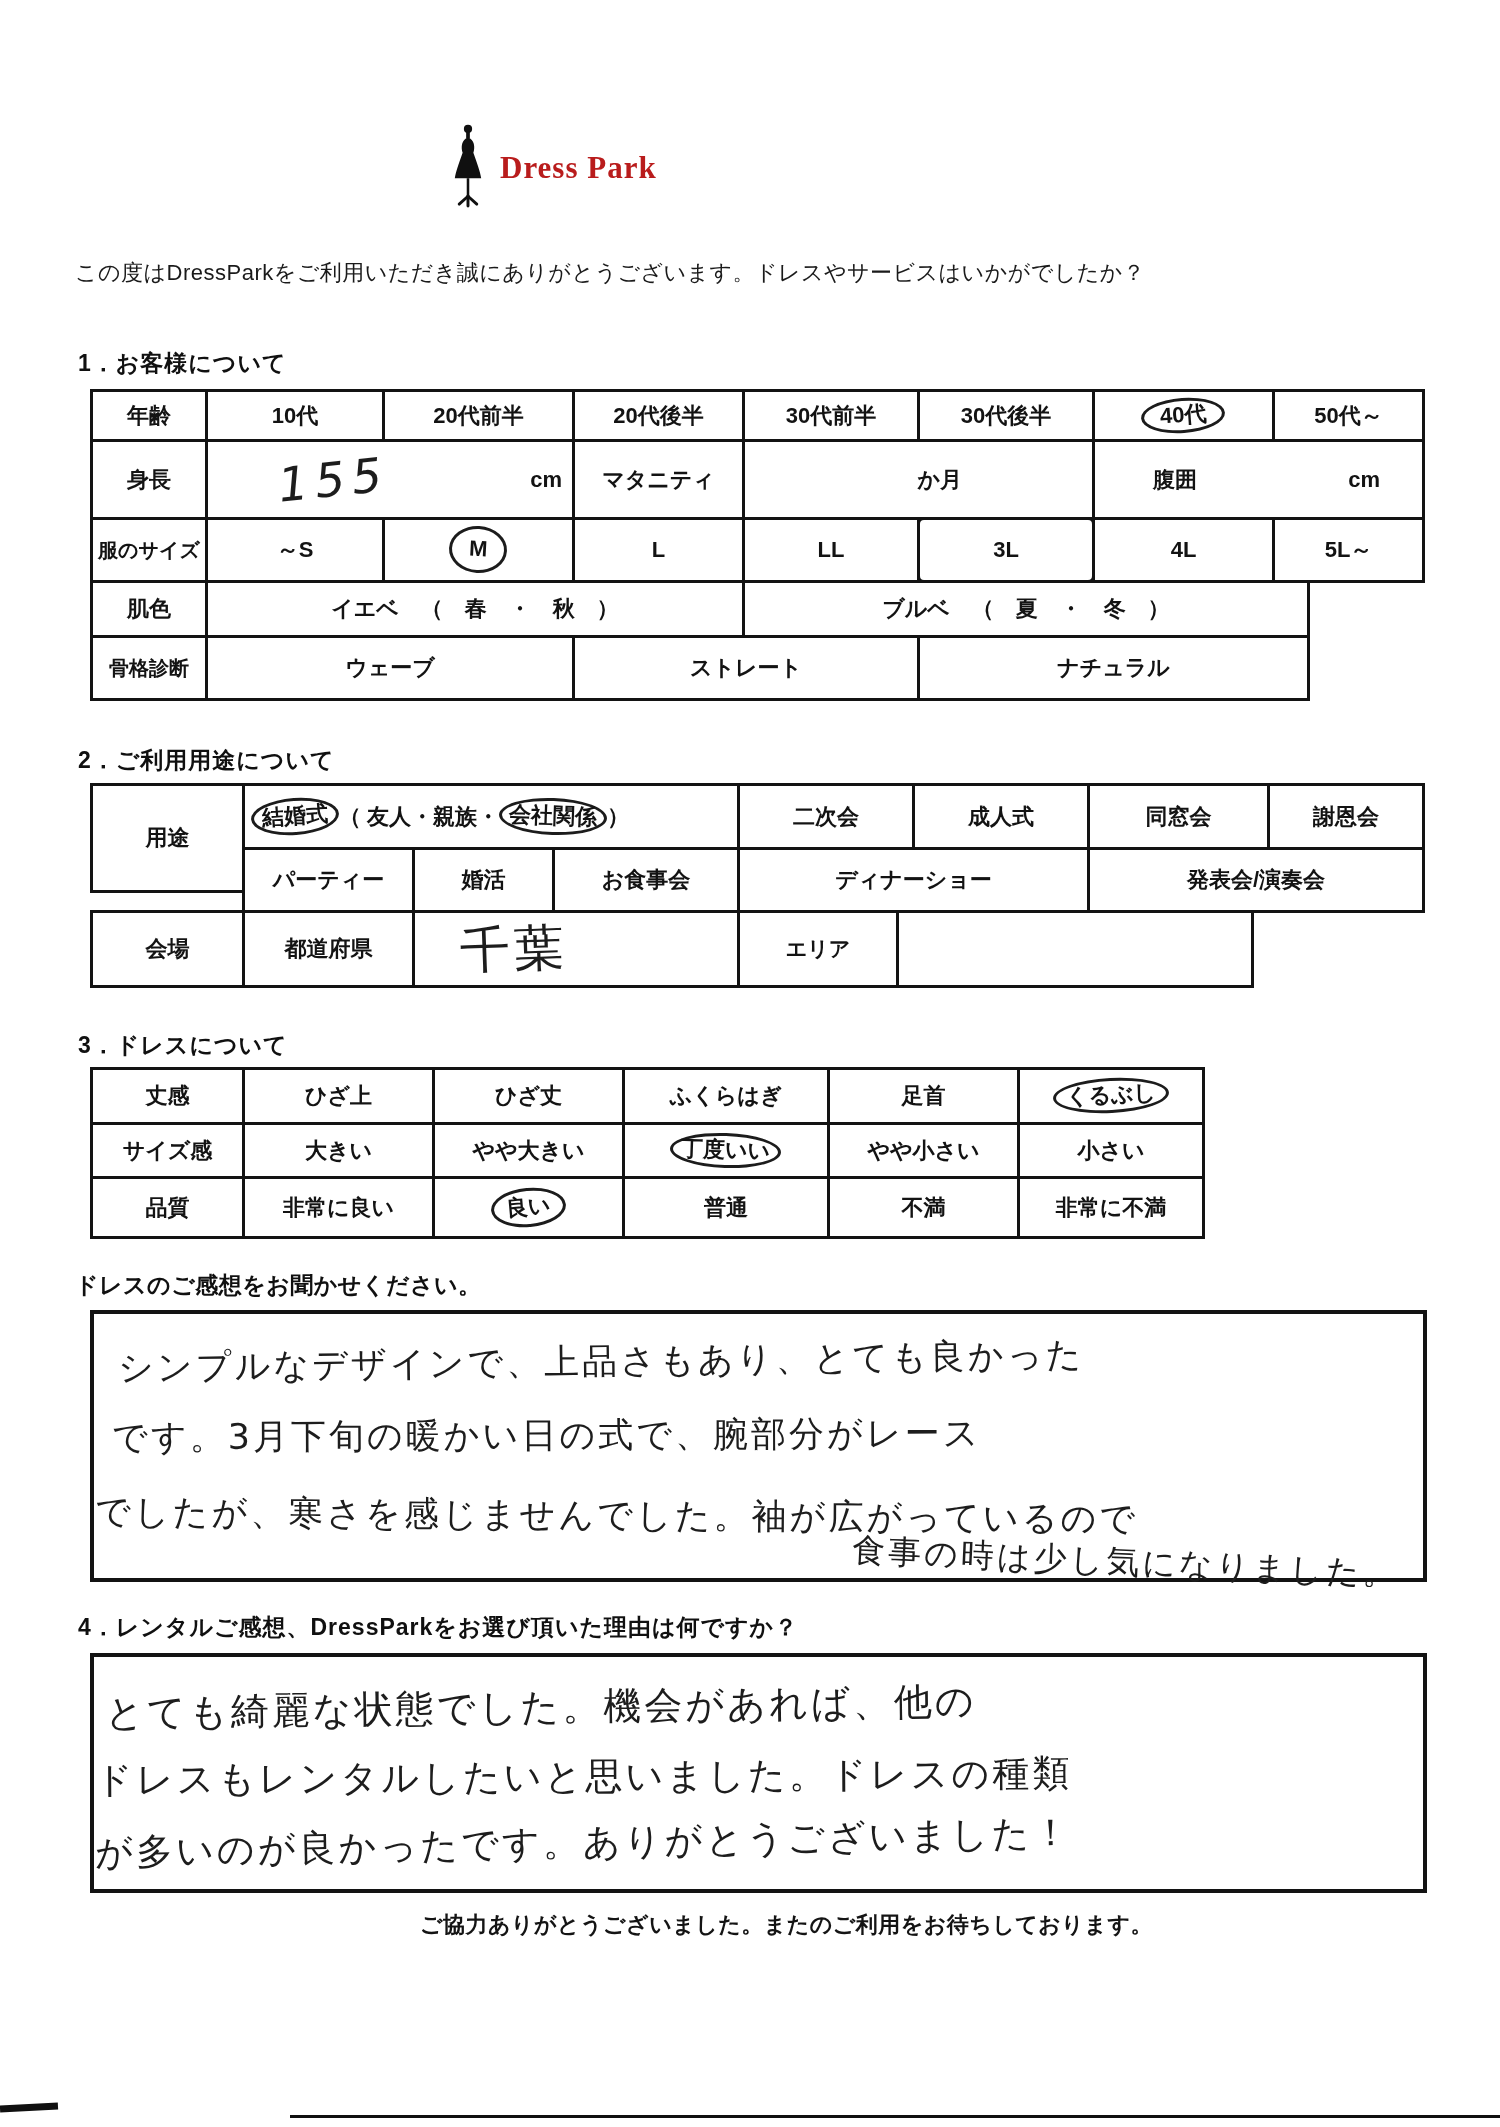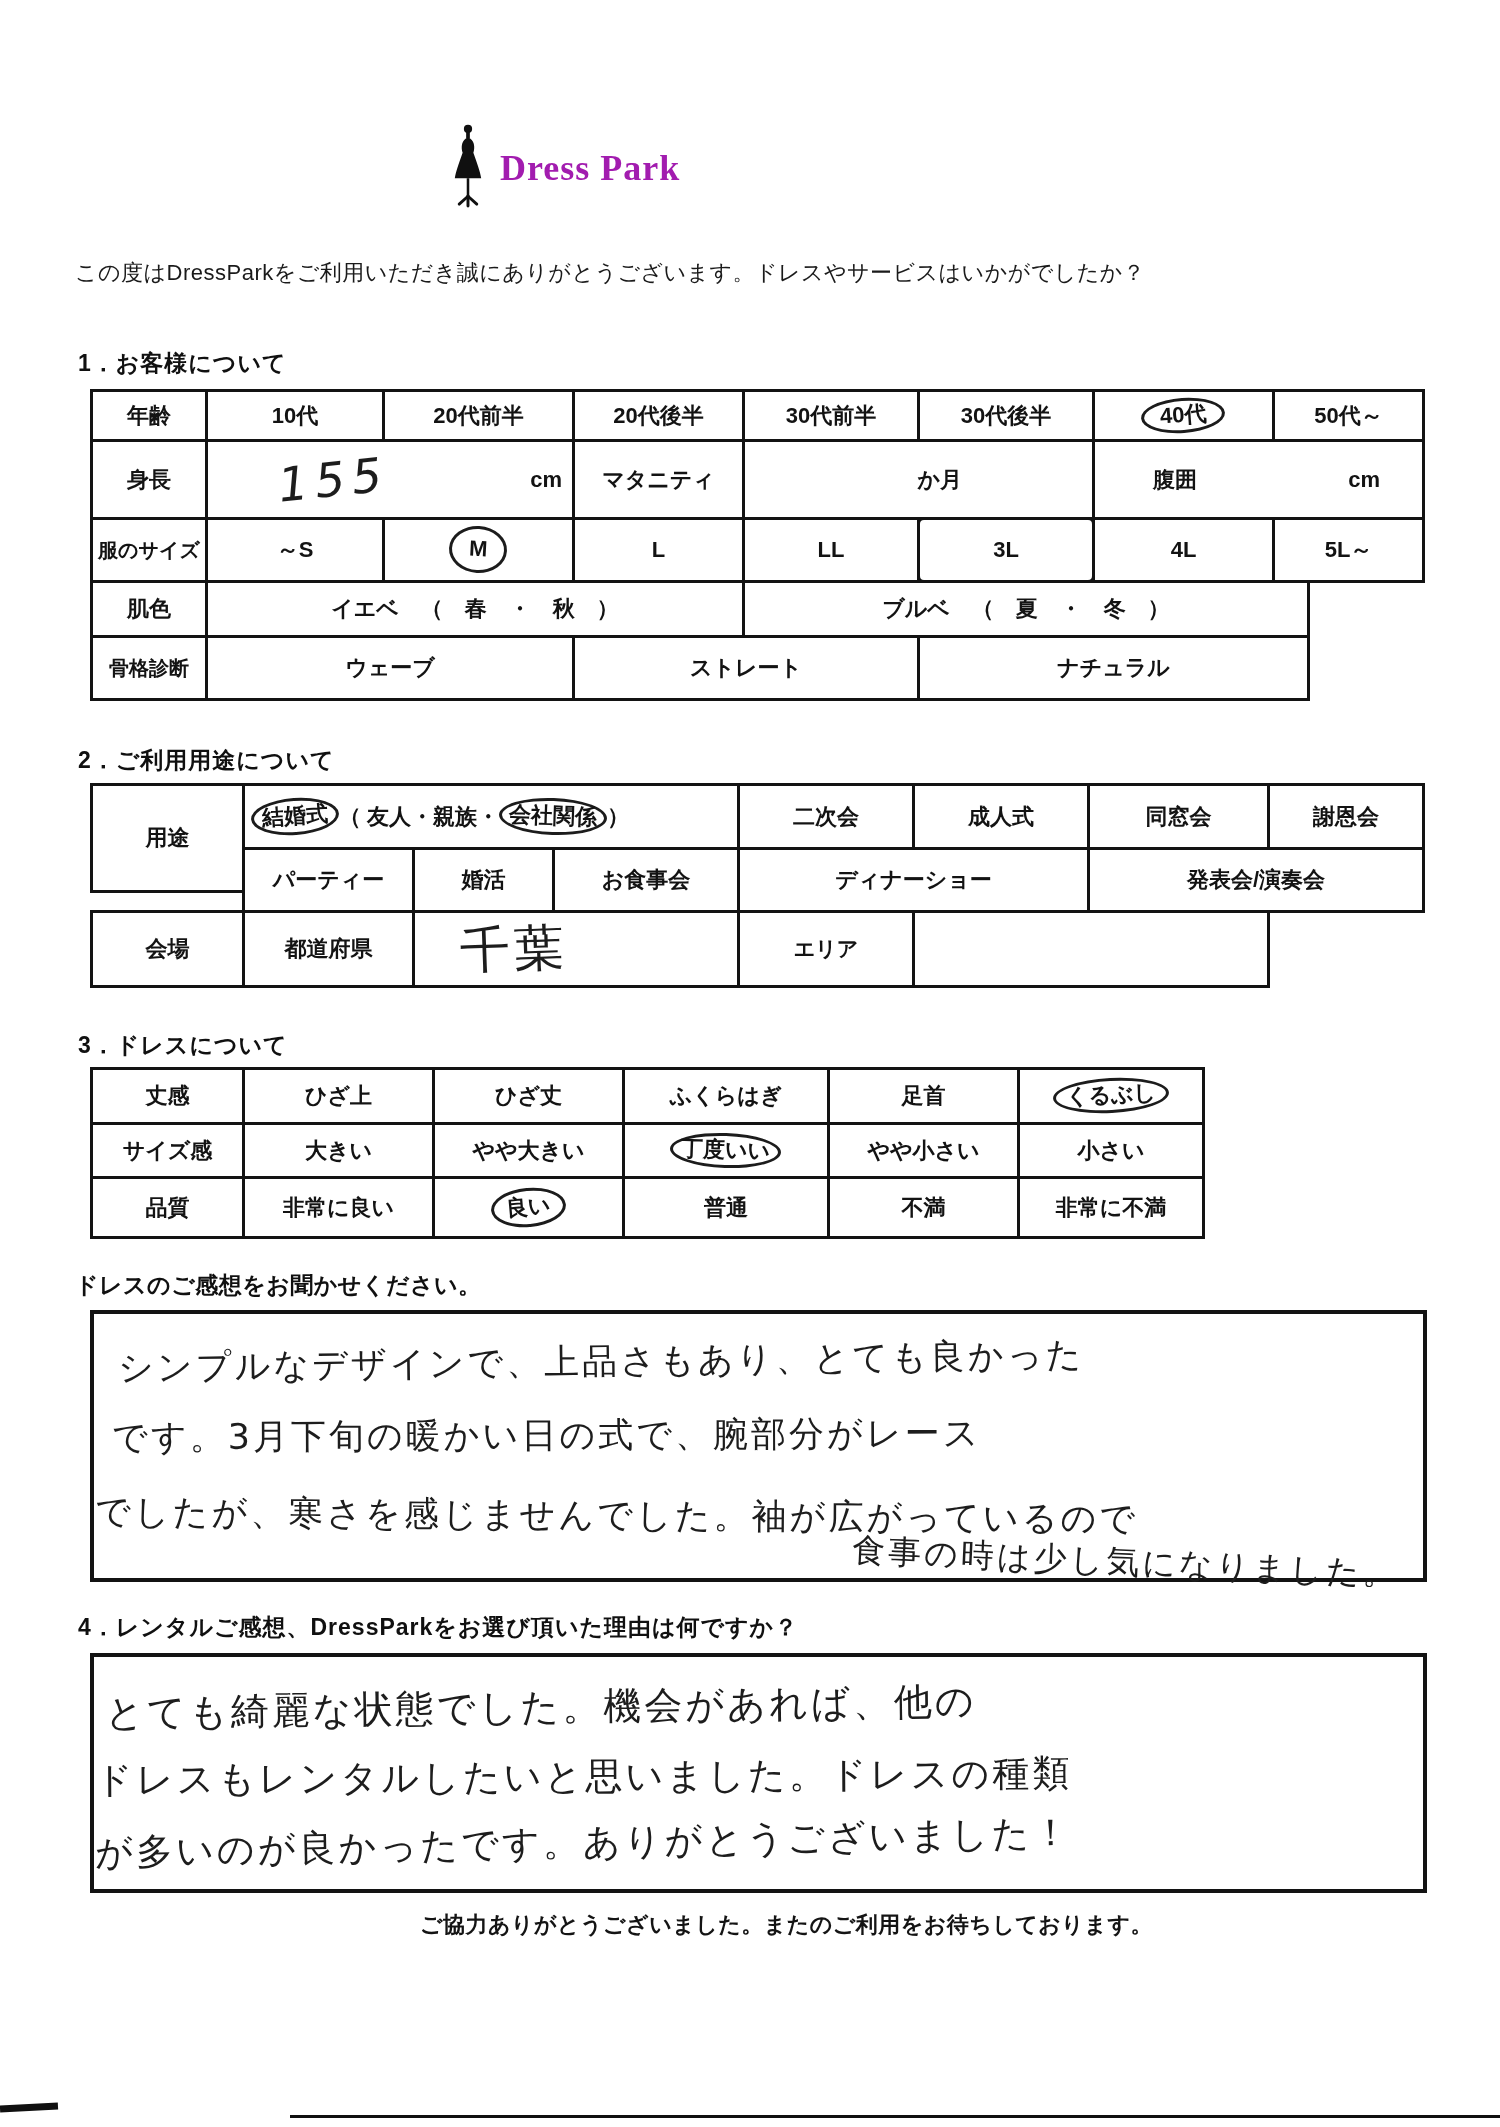--- a/index.html
+++ b/index.html
@@ -3,21 +3,21 @@
 <meta charset="utf-8">
 <style>
   html,body{margin:0;padding:0;background:#e8e8e8;}
   .page{
     position:relative;width:1500px;height:2127px;background:#ffffff;
     font-family:"Liberation Sans",sans-serif;color:#151515;overflow:hidden;
     margin:0 auto;
   }
   .abs{position:absolute;}
   .logo{display:flex;align-items:center;gap:12px;}
-  .logo-text{font-family:"Liberation Serif",serif;font-weight:bold;font-size:36px;color:#a21caf;letter-spacing:1px;}
+  .logo-text{font-family:"Liberation Serif",serif;font-weight:bold;font-size:31px;color:#b91c1c;letter-spacing:1px;}
   .intro1{font-size:22px;color:#1a1a1a;letter-spacing:0.5px;}
   .intro2{font-size:23px;font-weight:bold;color:#101010;border-bottom:3px solid #101010;padding-bottom:3px;letter-spacing:0.5px;}
   .h-sec{font-size:23px;font-weight:bold;color:#101010;letter-spacing:1px;}
   .tbl{position:absolute;}
   .trow{display:flex;align-items:stretch;}
   .trow.mt{margin-top:-3px;}
   .cell{
     box-sizing:border-box;border:3px solid #131313;background:#fff;
     display:flex;align-items:center;justify-content:center;
     font-weight:bold;font-size:22px;color:#131313;white-space:nowrap;
@@ -156,21 +156,21 @@
           <div class="cell" style="width:338px;">発表会/演奏会</div>
         </div>
       </div>
     </div>
     <div class="trow mt" style="height:78px;">
       <div class="cell" style="width:155px;">会場</div>
       <div class="cell" style="width:173px;">都道府県</div>
       <div class="cell" style="width:328px;justify-content:flex-start;padding-left:45px;">
         <span class="hand-pref">千葉</span>
       </div>
-      <div class="cell" style="width:178px;font-size:21px;">エリア</div>
+      <div class="cell" style="width:162px;font-size:21px;">エリア</div>
       <div class="cell" style="width:358px;"></div>
     </div>
   </div>
 
   <div class="abs h-sec" style="left:78px;top:1030px;">3．ドレスについて</div>
 
   <div class="tbl" style="left:90px;top:1067px;">
     <div class="trow" style="height:58px;">
       <div class="cell" style="width:155px;">丈感</div>
       <div class="cell" style="width:193px;">ひざ上</div>

